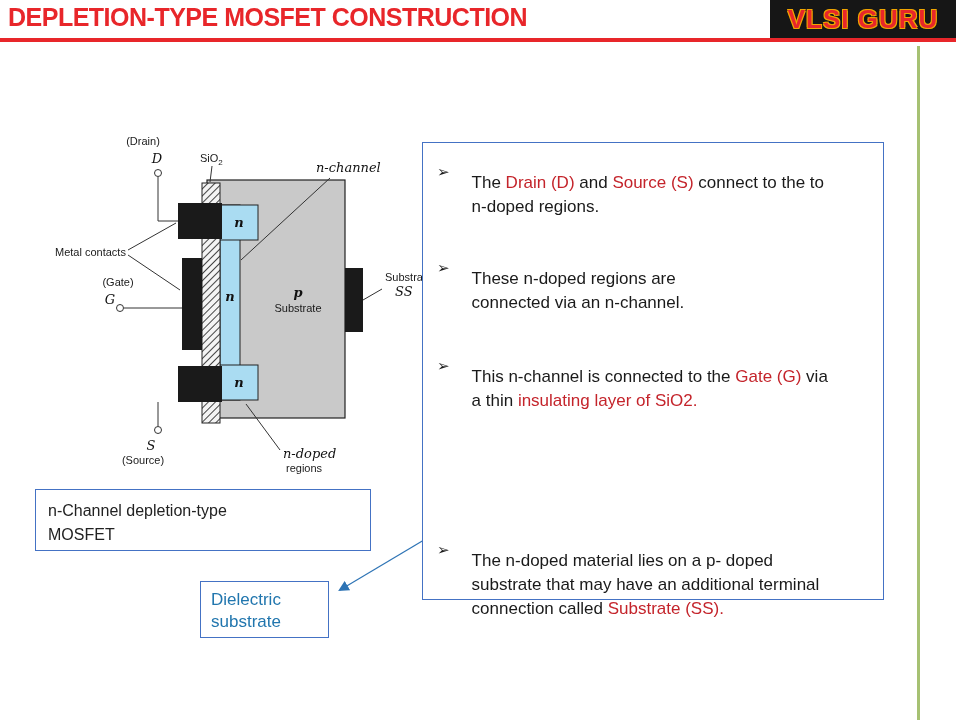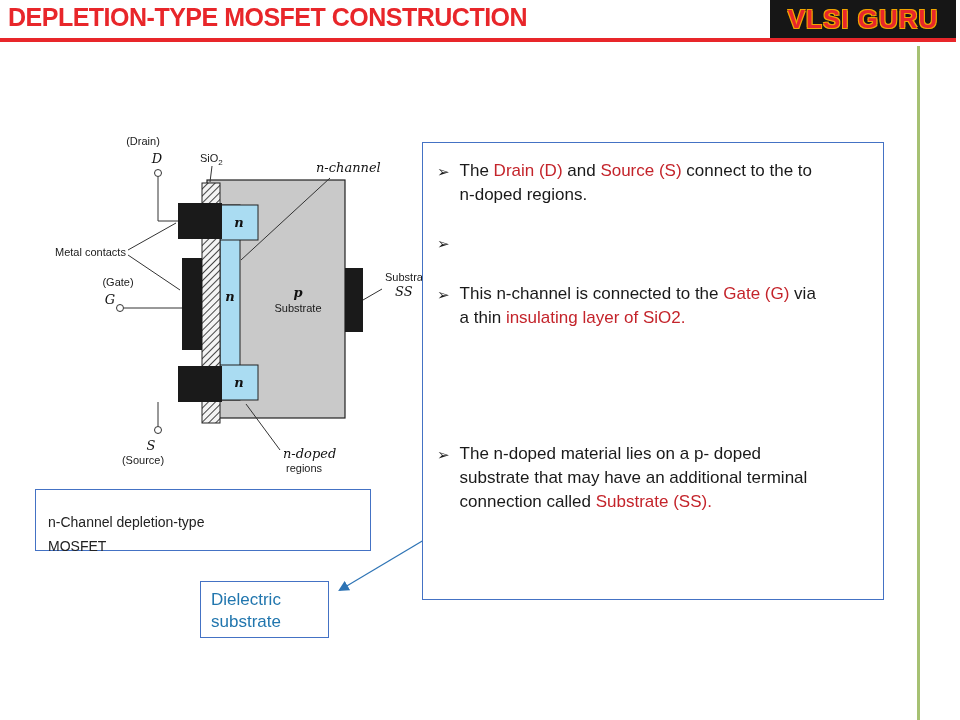--- a/index.html
+++ b/index.html
@@ -14,33 +14,33 @@
         display:flex;align-items:center;justify-content:center;}
   .logo span{font-weight:bold;font-size:26px;letter-spacing:1px;color:#e8262a;
         text-shadow:-1px -1px 0 #f0a500,1px -1px 0 #f0a500,-1px 1px 0 #f0a500,1px 1px 0 #f0a500;}
   .side-rule{position:absolute;left:917px;top:46px;width:3px;height:674px;background:#a6c173;}
 
   
   .bullet-box{position:absolute;left:422px;top:142px;width:462px;height:458px;
               border:1.5px solid #4472c4;box-sizing:border-box;padding:16px 12px 0 14px;background:#fff;}
   .bullet{display:flex;gap:10px;font-size:17px;line-height:24px;}
   .bullet .marker{flex:0 0 auto;font-size:15px;padding-top:1px;color:#1a1a1a;}
-  .bullet p{margin:0;}
+  .bullet p{margin:12px;}
   .red{color:#c4242b;}
   .b2{margin-top:24px;}
   .b2 p{max-width:262px;}
   .b3{margin-top:26px;}
   .b3 p{max-width:362px;}
   .b4{margin-top:112px;}
   .b4 p{max-width:358px;}
   .b1 p{max-width:372px;}
 
   
   .caption-box{position:absolute;left:35px;top:489px;width:336px;height:62px;border:1px solid #4472c4;
-               box-sizing:border-box;padding:20px 12px;font-size:14px;line-height:24px;color:#222;
+               box-sizing:border-box;padding:9px 12px;font-size:16px;line-height:24px;color:#222;
                white-space:pre-line;background:#fff;}
   .callout-box{position:absolute;left:200px;top:581px;width:129px;height:57px;border:1px solid #4472c4;
                box-sizing:border-box;padding:7px 10px;font-size:17px;line-height:22px;color:#2176ae;
                white-space:pre-line;background:#fff;}
 
   .overlay{position:absolute;left:0;top:0;pointer-events:none;}
 
   
   .lbl{font-family:"Liberation Sans",sans-serif;font-size:11px;fill:#1a1a1a;}
   .sym{font-family:"DejaVu Serif",serif;font-style:italic;font-size:13px;fill:#111;}
@@ -132,20 +132,21 @@
 
   <div class="bullet-box">
 
     <div class="bullet b1">
       <span class="marker">➢</span>
       <p><span>The </span><span class="red">Drain (D)</span><span> and </span><span class="red">Source (S)</span><span>  connect to the to n-doped regions.</span></p>
     </div>
 
     <div class="bullet b2">
       <span class="marker">➢</span>
+      <p><span>These n-doped regions are connected via an n-channel.</span></p>
     </div>
 
     <div class="bullet b3">
       <span class="marker">➢</span>
       <p><span>This n-channel is connected to the  </span><span class="red">Gate (G)</span><span> via a thin </span><span class="red">insulating layer of SiO2.</span></p>
     </div>
 
     <div class="bullet b4">
       <span class="marker">➢</span>
       <p><span>The n-doped material lies on a p-  doped substrate that may have an additional terminal connection  called </span><span class="red">Substrate (SS).</span></p>

